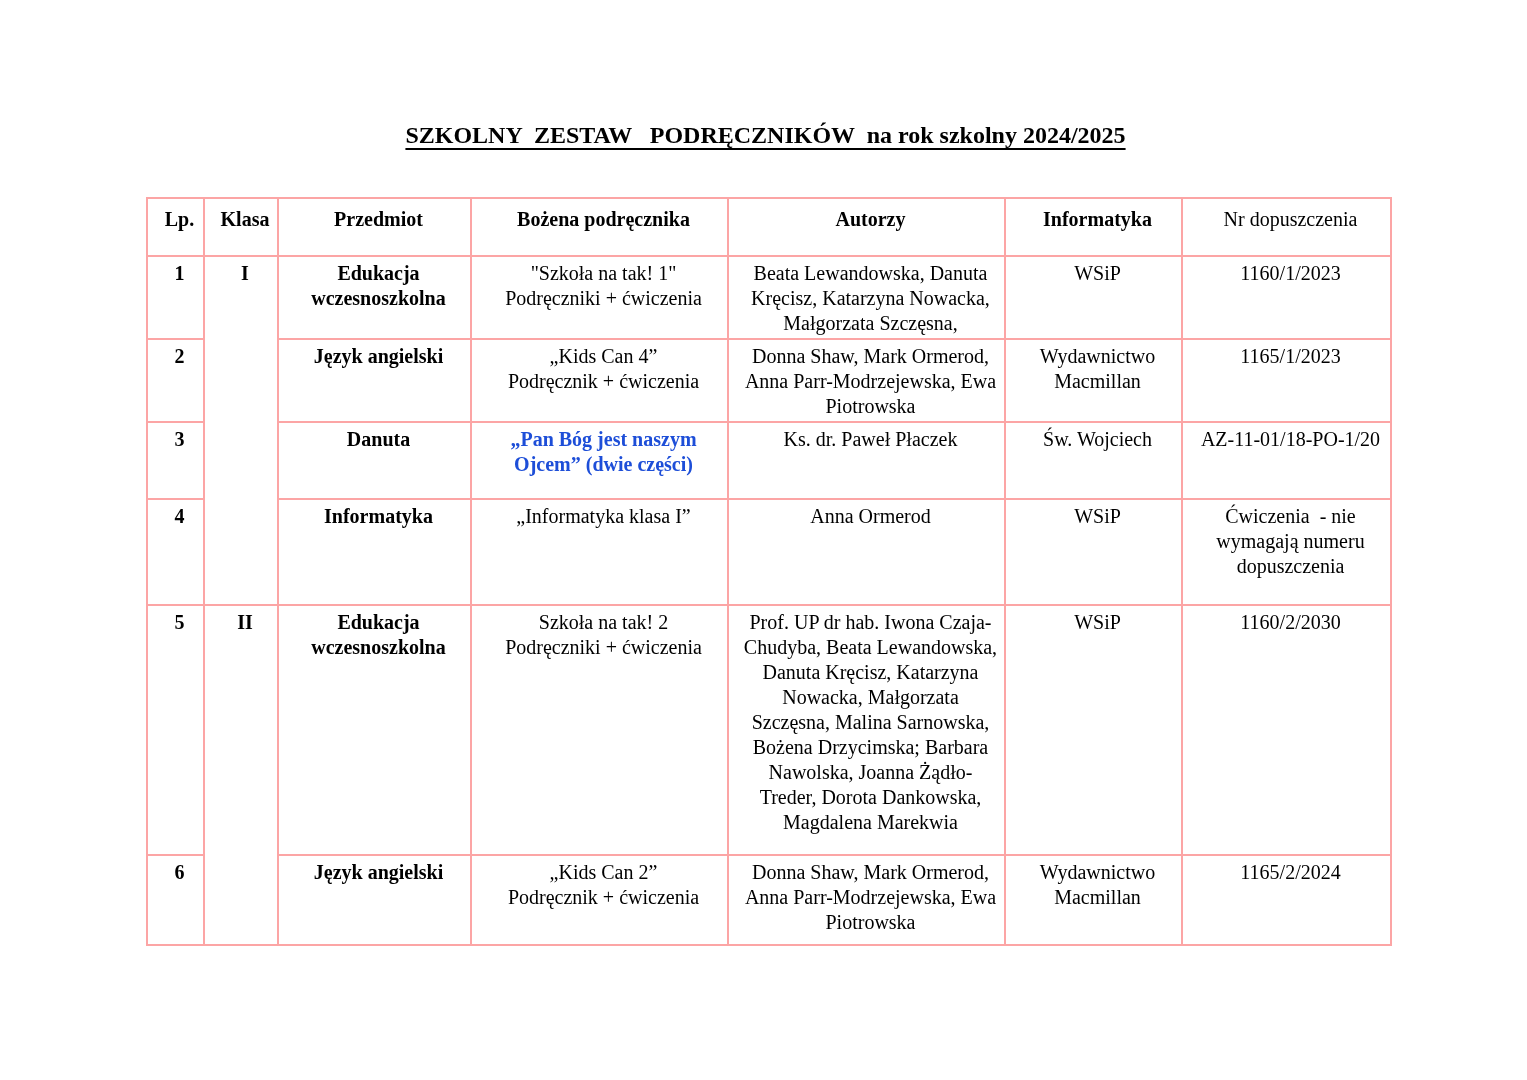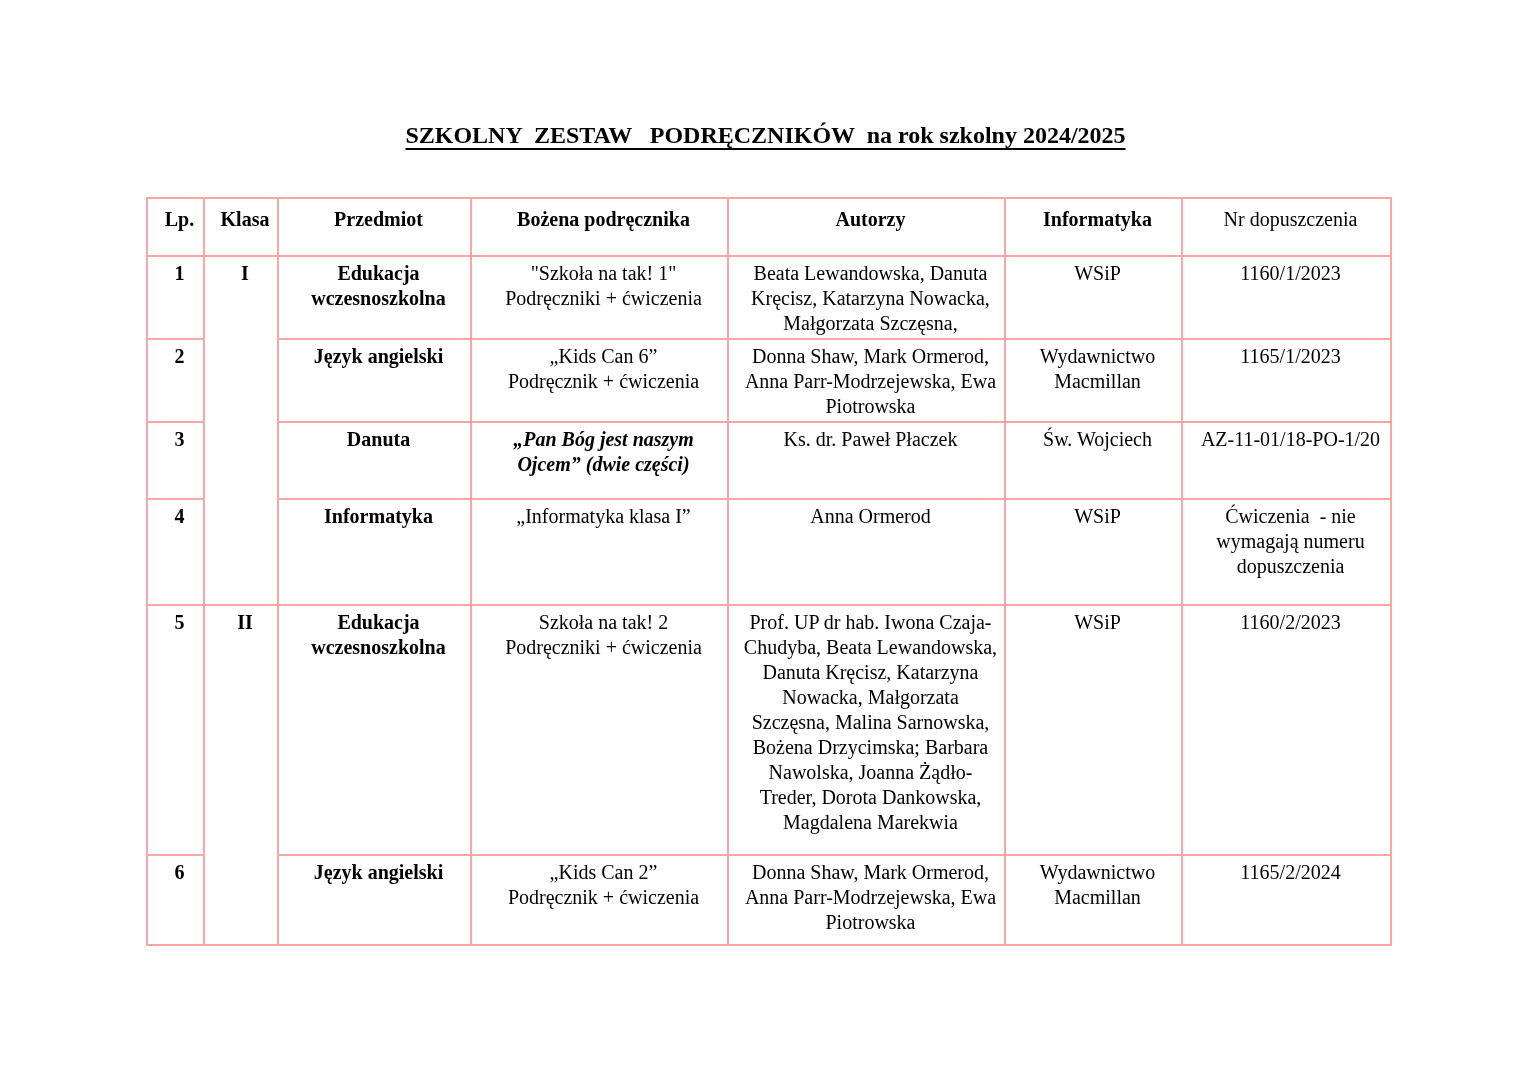--- a/index.html
+++ b/index.html
@@ -63,23 +63,22 @@
   tr.r5  { height: 250px; }
   tr.r6  { height: 90px; }
   td.bold { font-weight: bold; }
   td.klasa-cell {
     vertical-align: middle;
     font-weight: bold;
   }
   td.vm { vertical-align: middle; }
   td.pt1 { padding-top: 28px; }
   td.red {
-    color: #000000;
+    color: #1d4ed8;
     font-weight: bold;
-    font-style: italic;
   }
 </style>
 </head>
 <body>
 
 <div>
 
   <h1 class="title">SZKOLNY  ZESTAW   PODRĘCZNIKÓW  na rok szkolny 2024/2025</h1>
 
   <table class="booklist">
@@ -111,21 +110,21 @@
       <td>"Szkoła na tak! 1"
 Podręczniki + ćwiczenia</td>
       <td>Beata Lewandowska, Danuta Kręcisz, Katarzyna Nowacka, Małgorzata Szczęsna,</td>
       <td>WSiP</td>
       <td>1160/1/2023</td>
     </tr>
 
     <tr class="r2">
       <td class="bold">2</td>
       <td class="bold">Język angielski</td>
-      <td>„Kids Can 6”
+      <td>„Kids Can 4”
 Podręcznik + ćwiczenia</td>
       <td>Donna Shaw, Mark Ormerod, Anna Parr-Modrzejewska, Ewa Piotrowska</td>
       <td>Wydawnictwo Macmillan</td>
       <td>1165/1/2023</td>
     </tr>
 
     <tr class="r3">
       <td class="bold">3</td>
       <td class="bold">Danuta</td>
       <td class="red">„Pan Bóg jest naszym
@@ -147,21 +146,21 @@
     </tr>
 
     <tr class="r5">
       <td class="bold pt1">5</td>
       <td class="klasa-cell" rowspan="2">II</td>
       <td class="bold pt1">Edukacja wczesnoszkolna</td>
       <td>Szkoła na tak! 2
 Podręczniki + ćwiczenia</td>
       <td>Prof. UP dr hab. Iwona Czaja-Chudyba, Beata Lewandowska, Danuta Kręcisz, Katarzyna Nowacka, Małgorzata Szczęsna, Malina Sarnowska, Bożena Drzycimska; Barbara Nawolska, Joanna Żądło-Treder, Dorota Dankowska, Magdalena Marekwia</td>
       <td>WSiP</td>
-      <td>1160/2/2023</td>
+      <td>1160/2/2030</td>
     </tr>
 
     <tr class="r6">
       <td class="bold">6</td>
       <td class="bold">Język angielski</td>
       <td>„Kids Can 2”
 Podręcznik + ćwiczenia</td>
       <td>Donna Shaw, Mark Ormerod, Anna Parr-Modrzejewska, Ewa Piotrowska</td>
       <td>Wydawnictwo Macmillan</td>
       <td>1165/2/2024</td>

